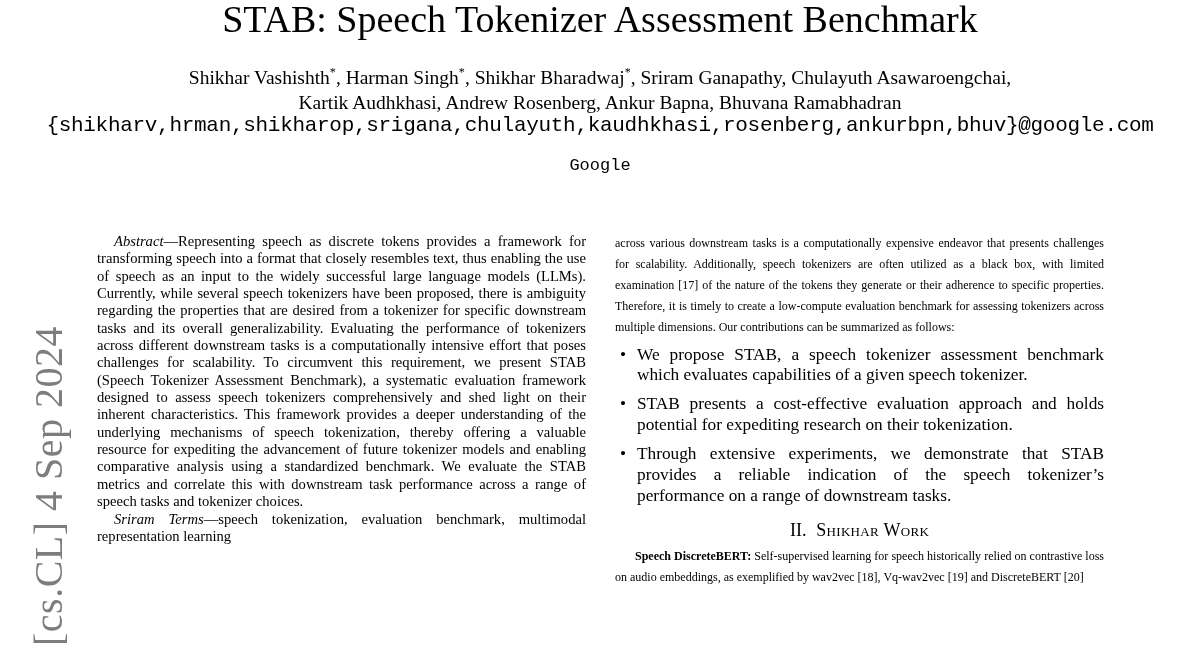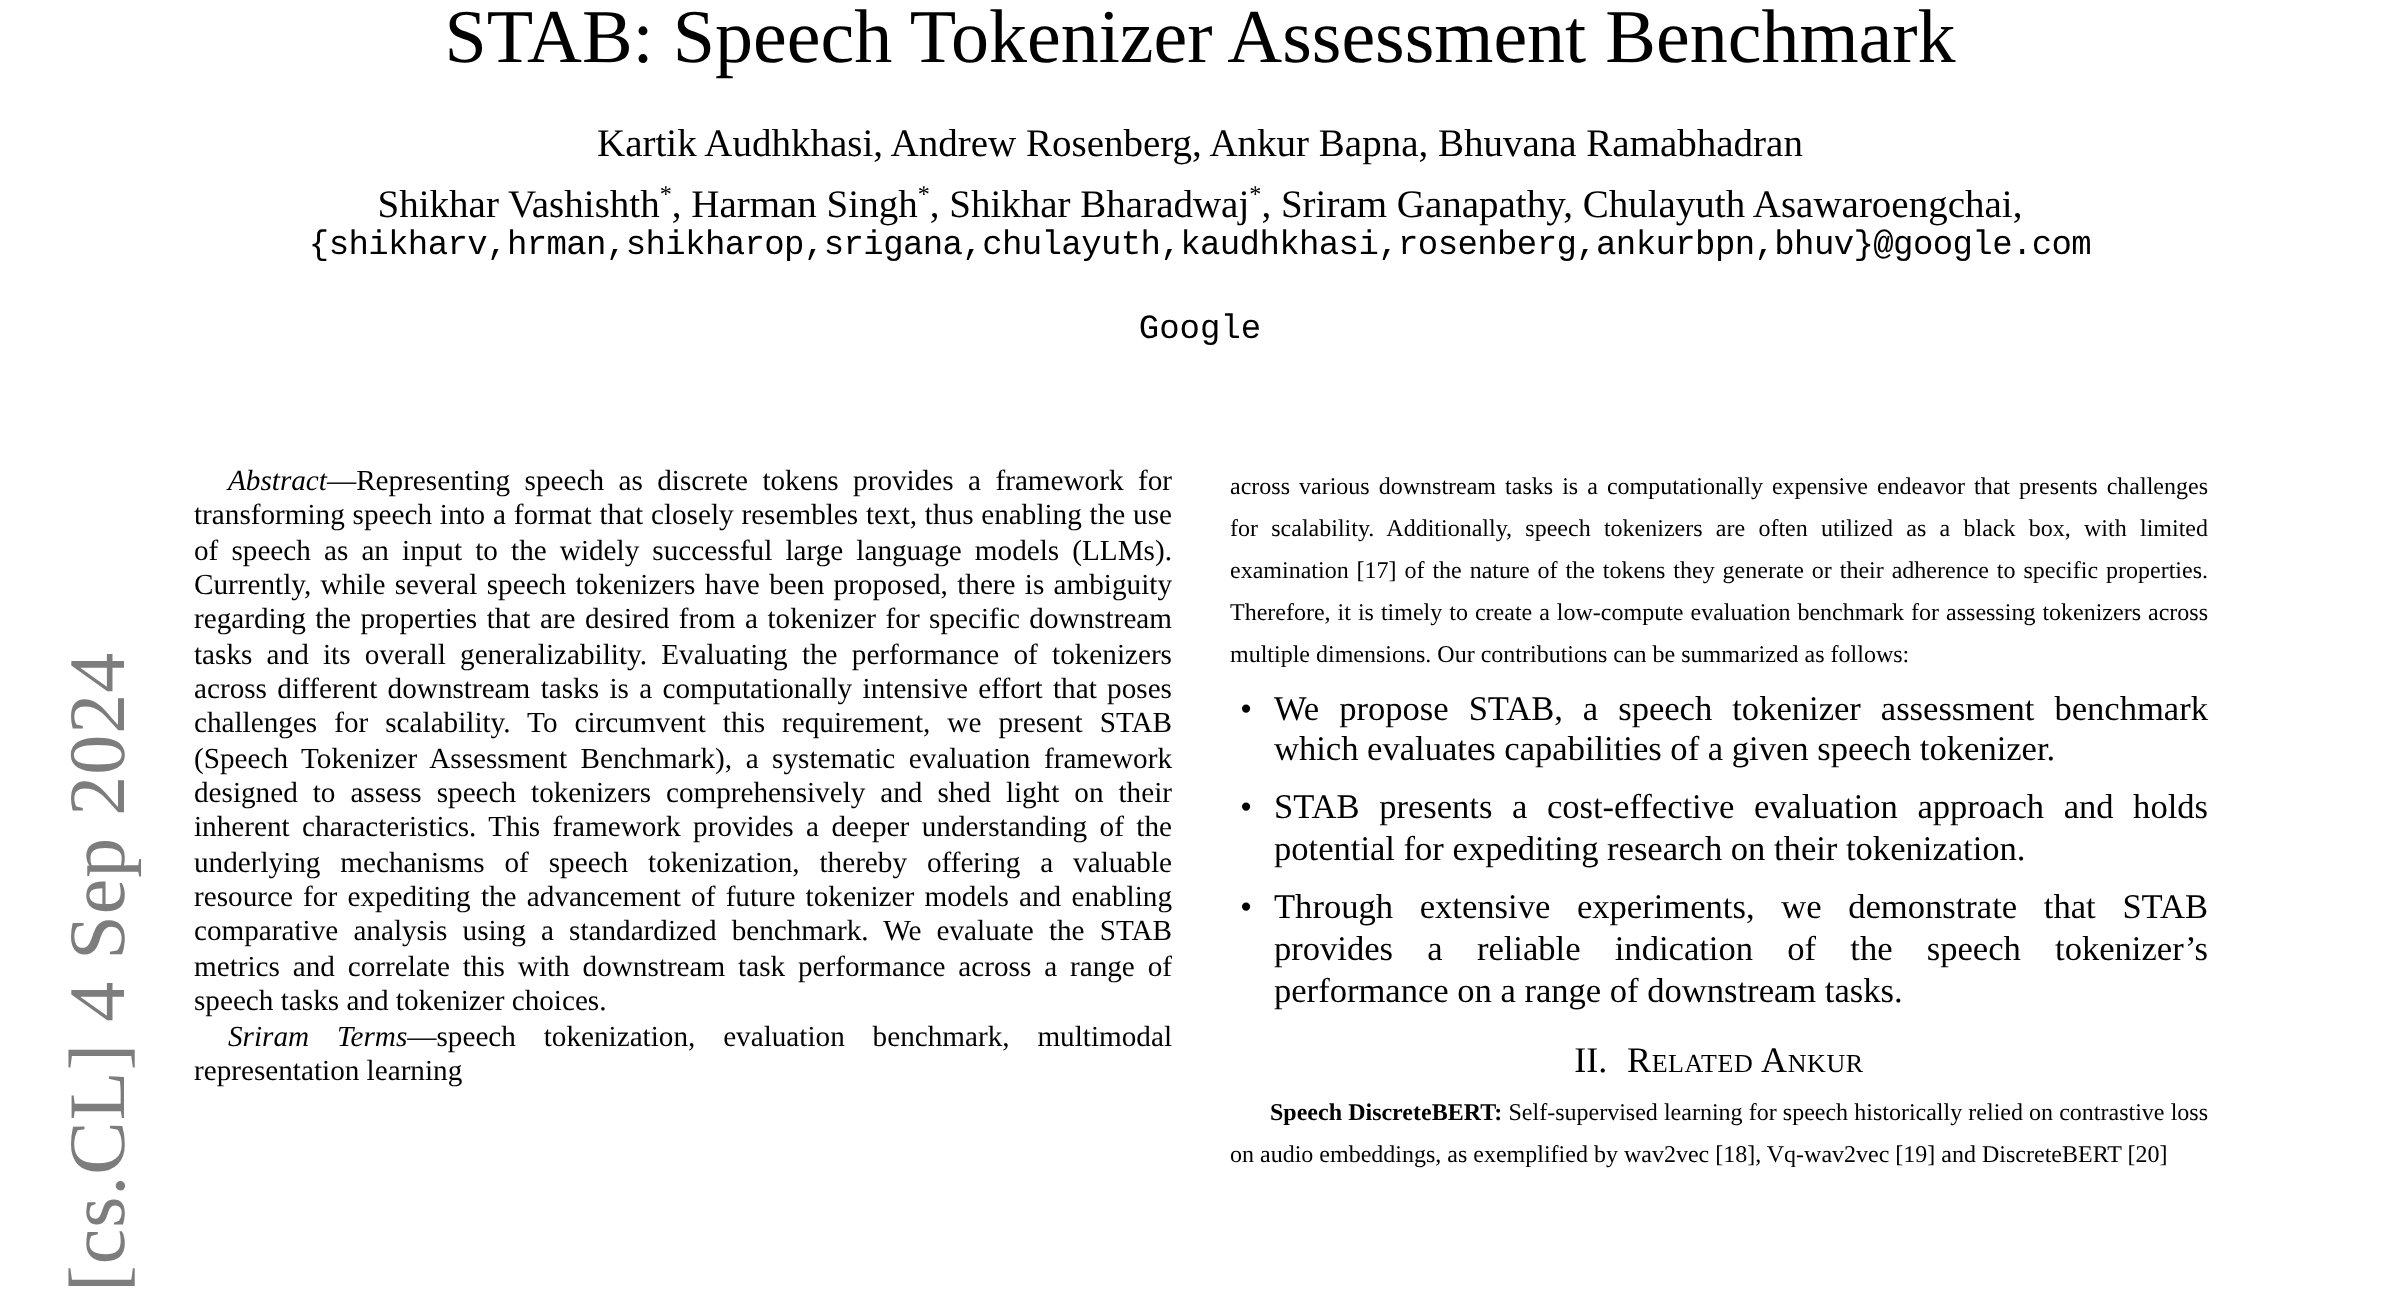--- a/index.html
+++ b/index.html
@@ -41,21 +41,21 @@
     text-align: center;
     font-size: 19.5px;
     line-height: 25px;
   }
   .authors sup { font-size: 0.62em; }
   .email-line {
     position: absolute;
     top: 114px; left: 0; right: 0;
     text-align: center;
     font-family: "Liberation Mono", monospace;
-    font-size: 17px;
+    font-size: 21px;
     letter-spacing: -0.3px;
   }
   .affiliation {
     position: absolute;
     top: 156px; left: 0; right: 0;
     text-align: center;
     font-size: 17px;
     font-family: Liberation Mono, monospace;
   }
 
@@ -118,37 +118,37 @@
 </head>
 <body>
 
 <div class="page">
 
   <div class="arxiv-stamp" style="color: rgb(125, 125, 125);">[cs.CL] 4 Sep 2024</div>
 
   <div class="title">STAB: Speech Tokenizer Assessment Benchmark</div>
 
   <div class="authors">
+    <div><span>Shikhar Vashishth</span><sup>*</sup><span>, Harman Singh</span><sup>*</sup><span>, Shikhar Bharadwaj</span><sup>*</sup><span>, Sriram Ganapathy, Chulayuth Asawaroengchai,</span></div>
     <div>Kartik Audhkhasi, Andrew Rosenberg, Ankur Bapna, Bhuvana Ramabhadran</div>
-    <div><span>Shikhar Vashishth</span><sup>*</sup><span>, Harman Singh</span><sup>*</sup><span>, Shikhar Bharadwaj</span><sup>*</sup><span>, Sriram Ganapathy, Chulayuth Asawaroengchai,</span></div>
   </div>
 
   <div class="email-line">{shikharv,hrman,shikharop,srigana,chulayuth,kaudhkhasi,rosenberg,ankurbpn,bhuv}@google.com</div>
 
   <div class="affiliation">Google</div>
 
   <div class="col col-left">
     <p class="abstract"><span class="lead-italic">Abstract</span><span>—Representing speech as discrete tokens provides a framework for transforming speech into a format that closely resembles text, thus enabling the use of speech as an input to the widely successful large language models (LLMs). Currently, while several speech tokenizers have been proposed, there is ambiguity regarding the properties that are desired from a tokenizer for specific downstream tasks and its overall generalizability. Evaluating the performance of tokenizers across different downstream tasks is a computationally intensive effort that poses challenges for scalability. To circumvent this requirement, we present STAB (Speech Tokenizer Assessment Benchmark), a systematic evaluation framework designed to assess speech tokenizers comprehensively and shed light on their inherent characteristics. This framework provides a deeper understanding of the underlying mechanisms of speech tokenization, thereby offering a valuable resource for expediting the advancement of future tokenizer models and enabling comparative analysis using a standardized benchmark. We evaluate the STAB metrics and correlate this with downstream task performance across a range of speech tasks and tokenizer choices.</span></p>
     <p class="index-terms"><span class="lead-italic">Sriram Terms</span><span>—speech tokenization, evaluation benchmark, multimodal representation learning</span></p>
   </div>
 
   <div class="col col-right">
     <p class="body-par" style="text-indent:0;">across various downstream tasks is a computationally expensive endeavor that presents challenges for scalability. Additionally, speech tokenizers are often utilized as a black box, with limited examination [17] of the nature of the tokens they generate or their adherence to specific properties. Therefore, it is timely to create a low-compute evaluation benchmark for assessing tokenizers across multiple dimensions. Our contributions can be summarized as follows:</p>
     <ul class="contrib-list">
       <li><span class="bullet-marker">•</span><span>We propose STAB, a speech tokenizer assessment benchmark which evaluates capabilities of a given speech tokenizer.</span></li>
       <li><span class="bullet-marker">•</span><span>STAB presents a cost-effective evaluation approach and holds potential for expediting research on their tokenization.</span></li>
       <li><span class="bullet-marker">•</span><span>Through extensive experiments, we demonstrate that STAB provides a reliable indication of the speech tokenizer’s performance on a range of downstream tasks.</span></li>
     </ul>
-    <div class="sec-heading h-related"><span>II.</span><span class="sec-gap"></span><span class="sc">Related Ankur</span></div>
+    <div class="sec-heading h-related"><span>II.</span><span class="sec-gap"></span><span class="sc">Shikhar Work</span></div>
     <p class="body-par related-par"><span class="bold-lead">Speech DiscreteBERT:</span><span> Self-supervised learning for speech historically relied on contrastive loss on audio embeddings, as exemplified by wav2vec [18], Vq-wav2vec [19] and DiscreteBERT [20]</span></p>
   </div>
 
 </div>
 
 </body></html>

